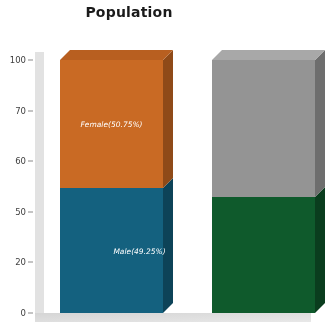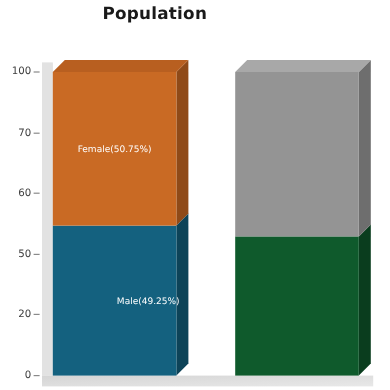--- a/index.html
+++ b/index.html
@@ -38,21 +38,21 @@
     border-left:9px solid transparent;
     border-bottom:9px solid #ededed;
   }
   .floor-skew{
     position:absolute;left:35px;top:313px;width:276px;height:9px;
     background:linear-gradient(to bottom right,#d5d5d5 0%,#e8e8e8 100%);
   }
 
   
   .bar{position:absolute;}
-  .seg{position:absolute;left:0;width:100%;}
+  .seg{position:absolute;left:16px;width:100%;font-style:italic;}
   .seg .front{position:absolute;inset:0;}
   .seg .side{
     position:absolute;top:0;left:100%;width:10px;height:100%;
     transform:skewY(-45deg);transform-origin:left top;
   }
   .seg .top{
     position:absolute;bottom:100%;left:0;width:100%;height:10px;
     transform:skewX(-45deg);transform-origin:left bottom;
   }
 

